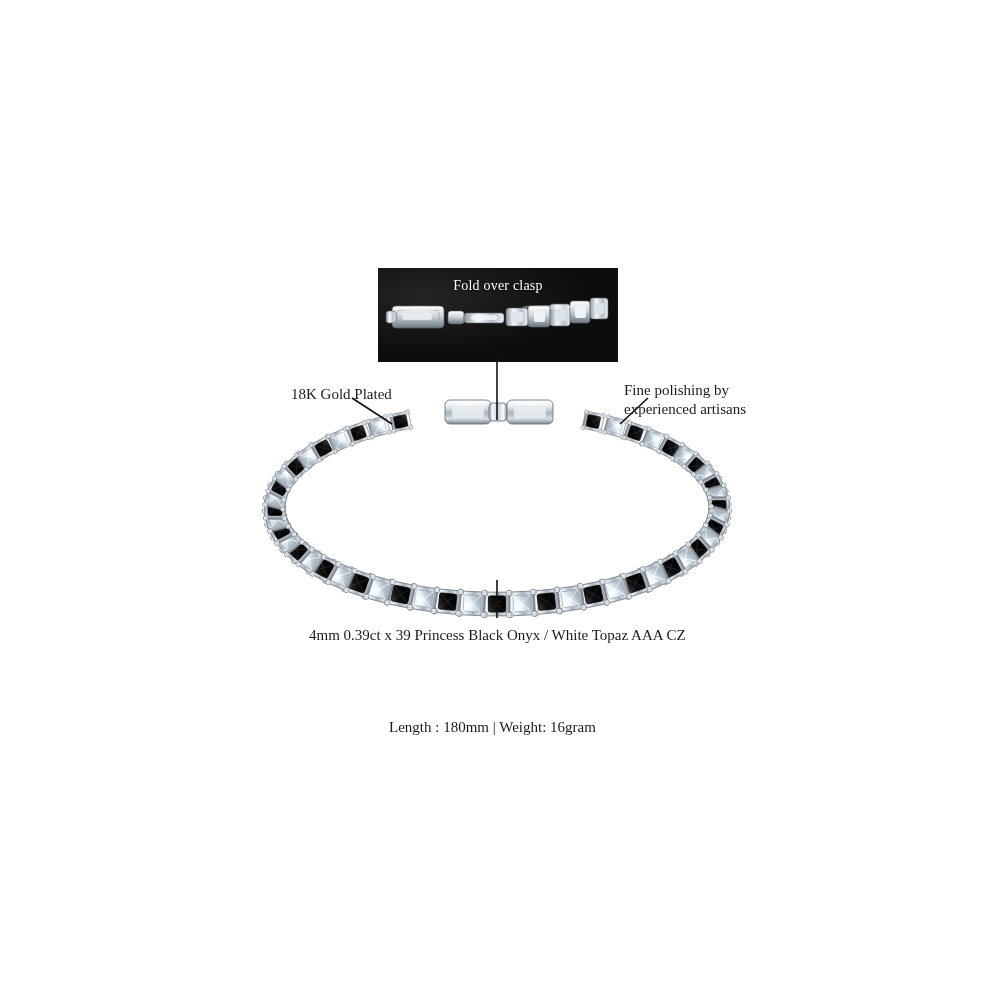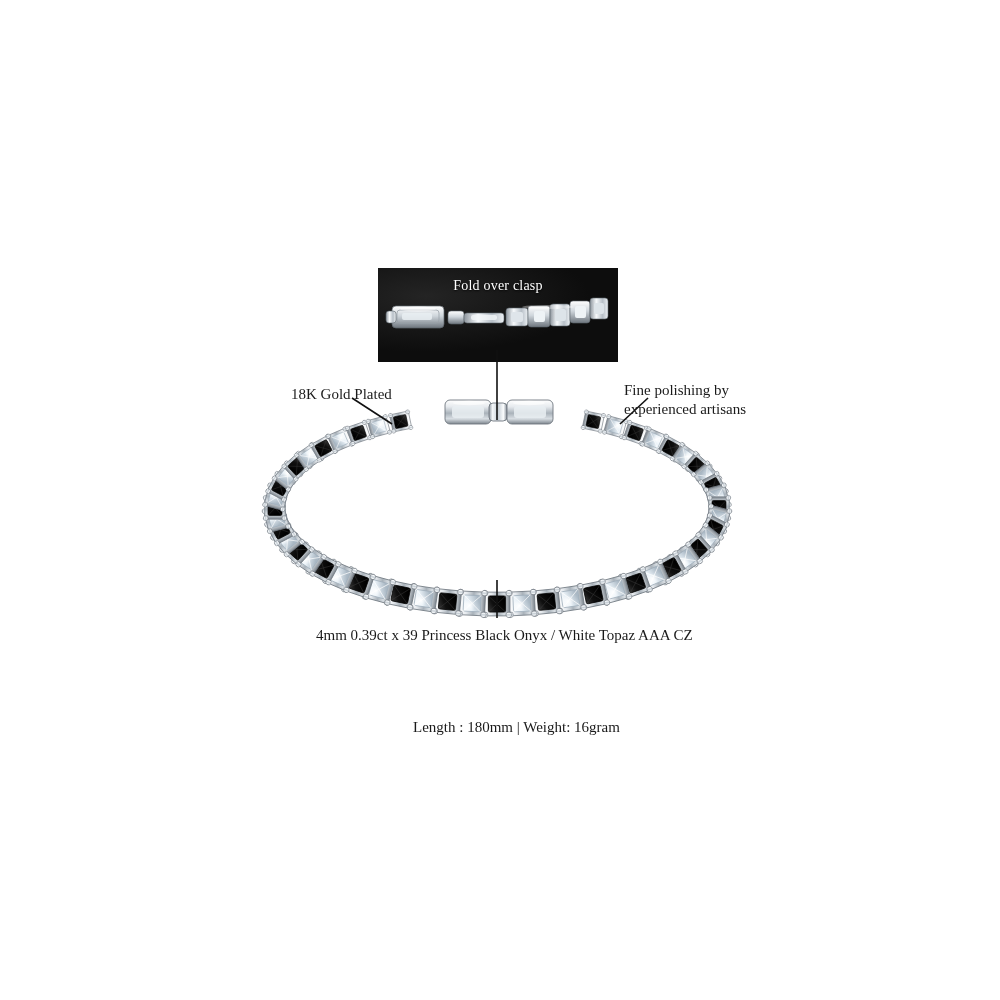--- a/index.html
+++ b/index.html
@@ -65,22 +65,22 @@
     font-family: "Liberation Serif", serif;
     font-size: 15px;
     color: #1a1a1a;
     white-space: nowrap;
     line-height: 19px;
   }
   .label.two-line { white-space: normal; width: 160px; }
 
   #label-gold { left: 263px; top: 385px; margin-left: 28px; }
   #label-polish { left: 624px; top: 354px; width: 170px; margin-top: 27px; }
-  #label-stones { left: 309px; top: 626px; margin-left: 7px; }
-  #label-specs  { left: 389px; top: 718px; margin-left: 24px; }
+  #label-stones { left: 309px; top: 626px; }
+  #label-specs  { left: 389px; top: 718px; }
 
   
   .bracelet { position: absolute; left: 0; top: 0; width: 1000px; height: 1000px; }
 </style>
 </head>
 <body>
 
 <div class="stage">
 
   <svg class="bracelet" viewBox="0 0 1000 1000">

